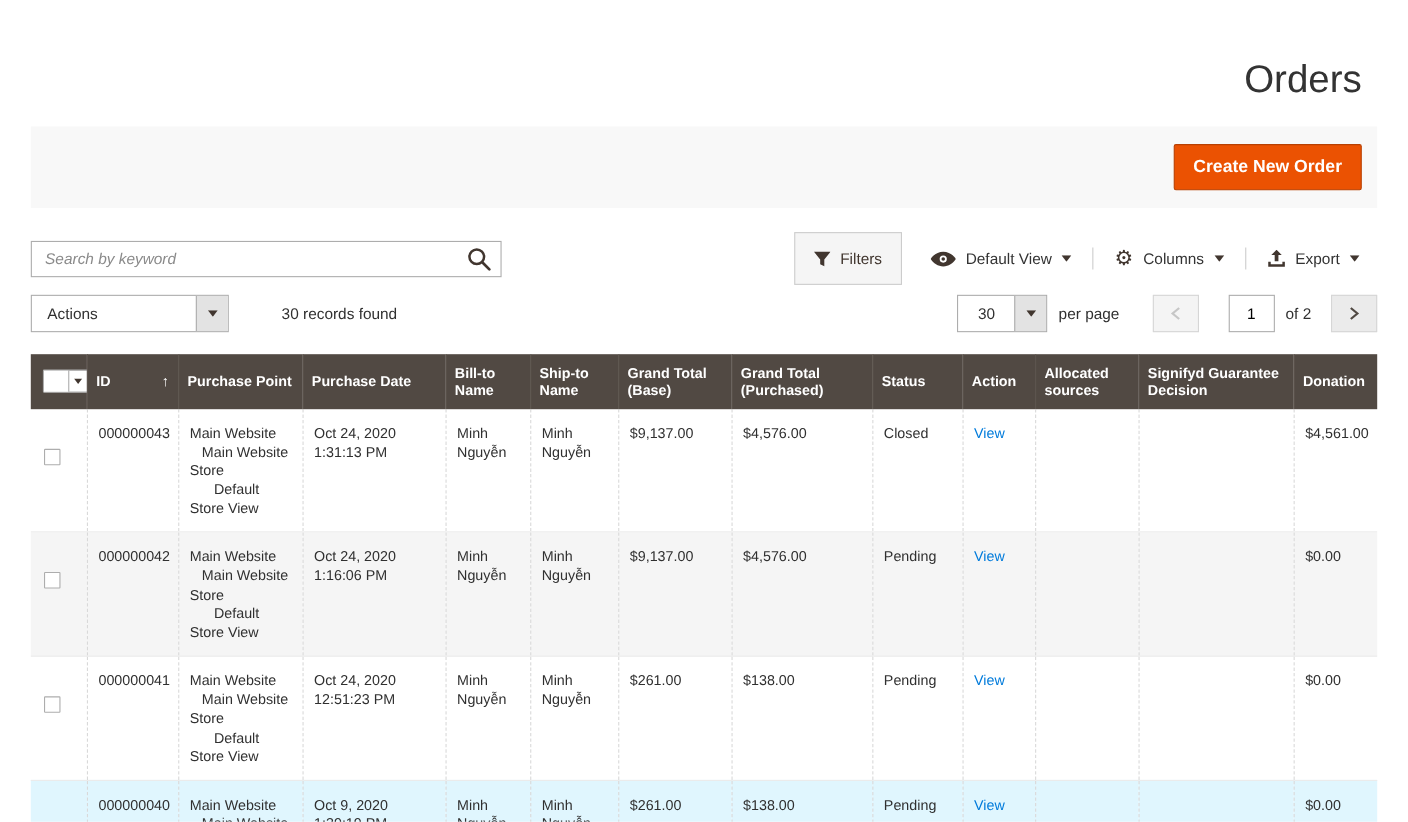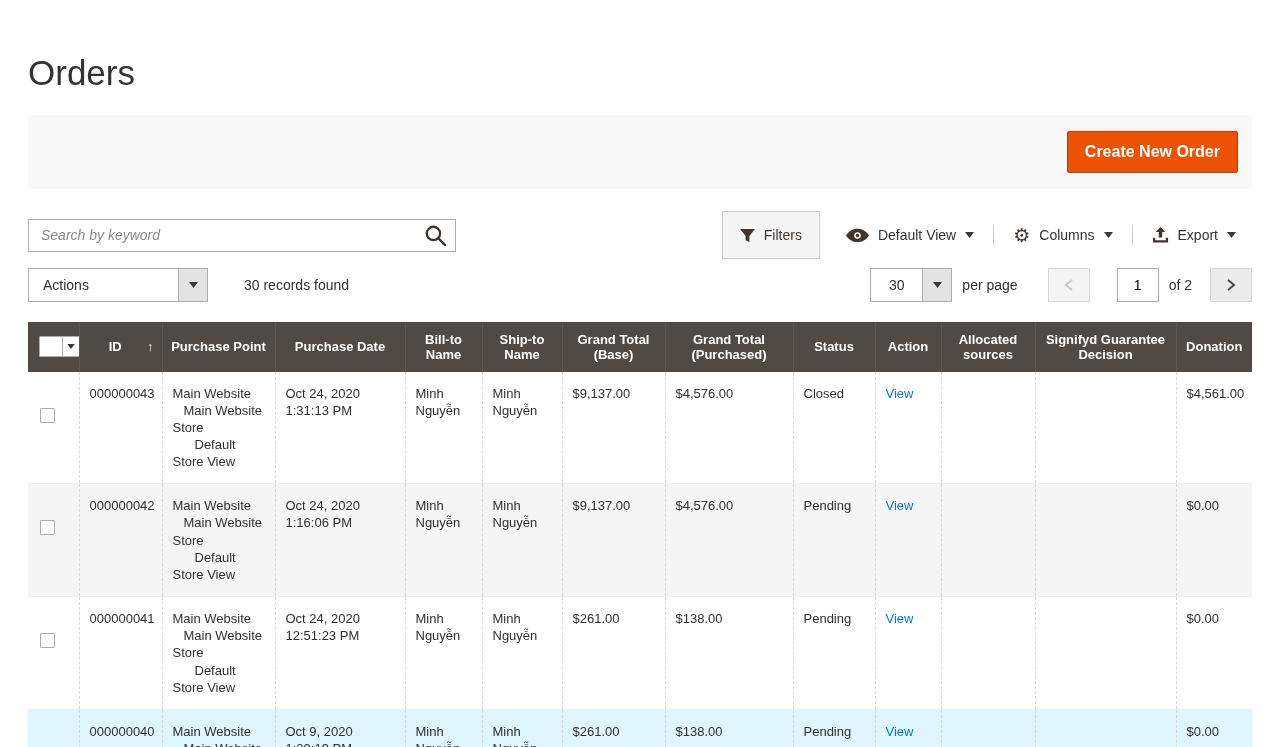--- a/index.html
+++ b/index.html
@@ -4,21 +4,21 @@
 <style>
   :root{
     --accent:#eb5202; --header:#514943; --badge:#e22626; --link:#007bdb;
     --row-alt:#f5f5f5; --row-highlight:#e0f6fe;
   }
   *{margin:0;padding:0;box-sizing:border-box;}
   html,body{width:1280px;height:747px;overflow:hidden;background:#fff;
     font-family:"Liberation Sans","DejaVu Sans",sans-serif;color:#303030;}
 
   
-  .page-header{display:flex;justify-content:flex-start;align-items:center;
+  .page-header{display:flex;justify-content:flex-end;align-items:center;
     padding:54px 42px 0 28px;}
   .page-title{font-size:35px;font-weight:400;color:#333;line-height:1.1;}
   .header-actions{display:flex;align-items:center;gap:30px;}
   .icon-btn{background:none;border:none;cursor:pointer;position:relative;display:flex;align-items:center;}
   .badge{position:absolute;top:-7px;right:-14px;background:var(--badge);color:#fff;
     font-size:11px;font-weight:700;border-radius:10px;padding:2px 5px;line-height:1;border:2px solid #fff;}
   .user-menu{display:flex;align-items:center;gap:8px;cursor:pointer;font-size:14px;color:#41362f;}
 
   
   .page-actions-band{margin:22px 28px 0;background:#f8f8f8;height:74px;
@@ -42,35 +42,35 @@
   .vdiv{width:1px;height:20px;background:#ccc;margin:0 15px;}
 
   
   .grid-controls{margin:16px 28px 0;display:flex;align-items:center;justify-content:space-between;}
   .left-controls,.right-controls{display:flex;align-items:center;}
   .select-ctl{display:flex;height:34px;border:1px solid #adadad;background:#fff;cursor:pointer;}
   .select-ctl .val{padding:0 14px;display:flex;align-items:center;font-size:14px;color:#303030;flex:1;}
   .select-ctl .arrow{width:29px;background:#e3e3e3;border-left:1px solid #adadad;
     display:flex;align-items:center;justify-content:center;}
   .actions-select{width:180px;}
-  .records{margin-left:36px;font-size:14px;color:#303030;}
+  .records{margin-left:48px;font-size:14px;color:#303030;}
   .perpage-select{width:82px;}
   .perpage-select .val{justify-content:center;padding:0 6px;}
   .pp-label{margin:0 30px 0 10px;font-size:14px;}
   .page-btn{width:42px;height:34px;display:flex;align-items:center;justify-content:center;
     border:1px solid #d6d6d6;background:#ebebeb;cursor:pointer;}
   .page-btn.prev{background:#f4f4f4;margin-right:27px;cursor:default;}
   .page-input{width:42px;height:34px;border:1px solid #adadad;text-align:center;
     font-size:14px;font-family:inherit;margin-right:10px;}
   .of-label{margin-right:18px;font-size:14px;}
 
   
   .orders-table{margin:20px 28px 0;border-collapse:collapse;table-layout:fixed;width:1224px;}
   .orders-table thead th{background:var(--header);color:#fff;font-size:13px;font-weight:700;
-    text-align:center;padding:10px 8px;vertical-align:middle;height:40px;border-left:1px solid #5d554e;}
+    text-align:left;padding:10px 8px;vertical-align:middle;height:40px;border-left:1px solid #5d554e;}
   .orders-table thead th:first-child{border-left:none;}
   .orders-table thead th:nth-child(3),.orders-table thead th:nth-child(4){white-space:nowrap;}
   .sort-arrow{float:right;margin-left:4px;font-weight:400;}
   .orders-table tbody tr{height:104px;}
   .orders-table tbody tr:nth-child(even){background:var(--row-alt);}
   .orders-table tbody tr.highlighted{background:var(--row-highlight);}
   .orders-table tbody tr + tr td{border-top:1px solid #ebebeb;}
   .orders-table tbody td{font-size:13px;padding:13px 10px;vertical-align:top;
     border-left:1px dashed #d9d9d9;line-height:1.32;color:#303030;}
   .orders-table tbody td:first-child{border-left:none;}

